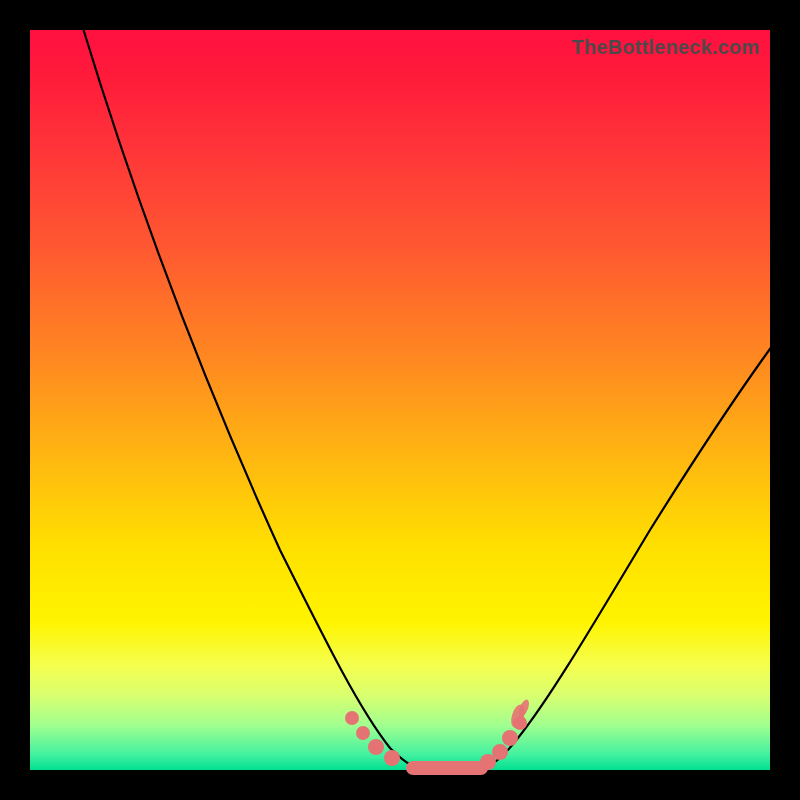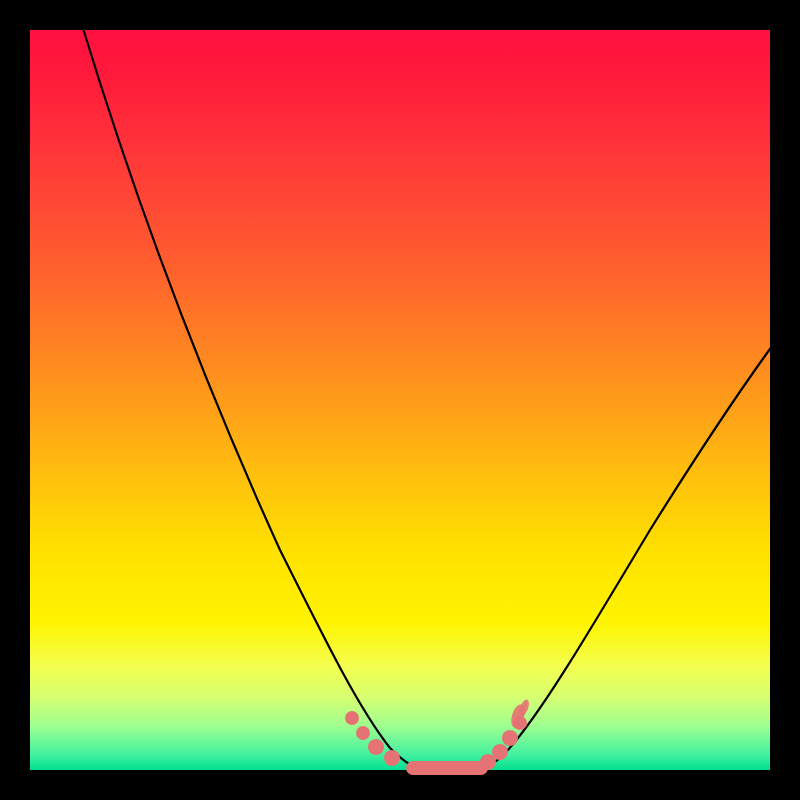--- a/index.html
+++ b/index.html
@@ -77,20 +77,21 @@
     opacity: 0.9;
   }
 </style>
 </head>
 <body>
 
 <div class="frame">
 
   <div class="plot-area">
 
+    <span class="watermark">TheBottleneck.com</span>
 
     <svg class="overlay" viewBox="0 0 740 740" preserveAspectRatio="none">
 
       <path class="curve" d="M 52 -5
                C 90 120, 150 300, 250 520
                C 300 620, 330 680, 360 718
                C 372 730, 380 736, 388 738"></path>
 
       <path class="curve" d="M 388 738
                L 452 738"></path>

